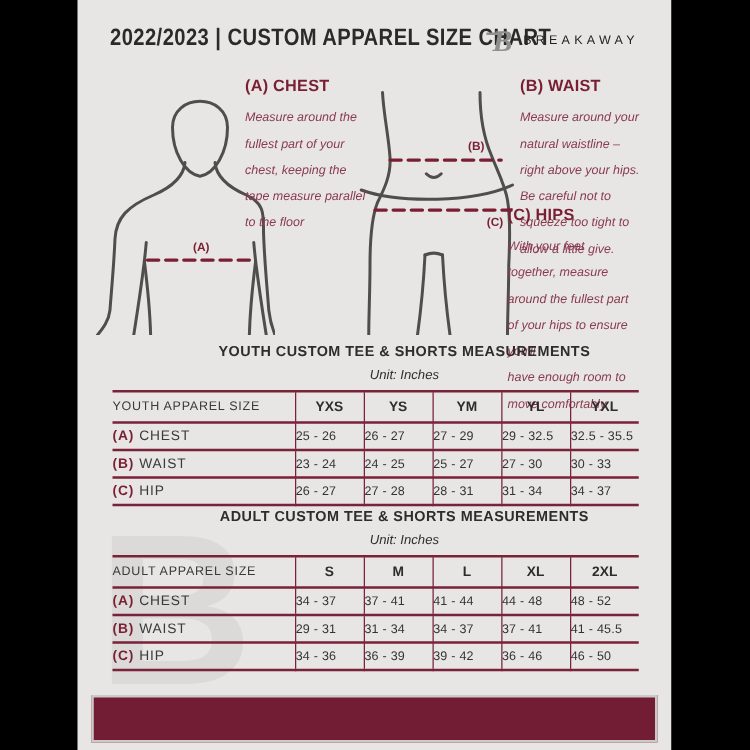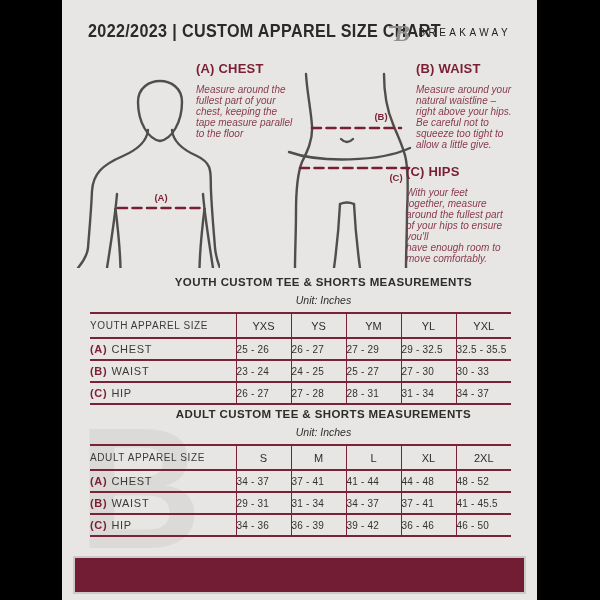--- a/index.html
+++ b/index.html
@@ -26,40 +26,40 @@
   
   .fig{position:absolute;z-index:1;}
   .fig path,.fig ellipse{fill:none;stroke:var(--outline);stroke-width:2.4;stroke-linecap:round;}
   .fig .dash{stroke:var(--maroon);stroke-width:2.6;stroke-dasharray:9 5.5;}
   .fig text{font-family:"Liberation Sans",sans-serif;font-size:9.5px;font-weight:700;
     fill:var(--maroon);}
 
   
   .measure{position:absolute;z-index:1;}
   .measure h3{font-size:13px;font-weight:700;color:var(--maroon);letter-spacing:.2px;}
-  .measure p{margin-top:8px;font-size:10px;line-height:11px;font-style:italic;
+  .measure p{margin-top:8px;font-size:10px;line-height:21px;font-style:italic;
     color:var(--para);white-space:pre-line;}
 
   
   .table-block{position:absolute;left:0;width:523px;z-index:1;}
   .tbl-title{text-align:center;font-size:11.5px;font-weight:700;color:var(--text-dark);
     letter-spacing:.4px;}
   .tbl-unit{text-align:center;font-size:10.5px;font-style:italic;color:var(--text-dark);
     margin-top:6px;}
   .tbl-host{margin:6px 0 0 28px;}
   table.size-table{border-collapse:collapse;table-layout:fixed;width:421px;}
   .size-table tr{border-top:2px solid var(--table-line);}
   .size-table tbody tr:last-child{border-bottom:2px solid var(--table-line);}
   .size-table th,.size-table td{padding:0;height:22px;vertical-align:middle;margin-top:20px;}
   .size-table thead th{height:25px;}
   .size-table th:not(:first-child),.size-table td:not(:first-child){
     border-left:1.5px solid var(--table-line);}
   .label-head{font-weight:400;font-size:10px;text-align:left;padding-left:10px;
     letter-spacing:.6px;color:#3a3a38;}
-  .size-head{font-weight:400;font-size:11px;text-align:center;color:var(--text-dark);}
+  .size-head{font-weight:700;font-size:11px;text-align:center;color:var(--text-dark);}
   .row-label{text-align:left;padding-left:10px;font-size:11px;letter-spacing:.7px;}
   .row-label .pfx{color:var(--maroon);font-weight:700;margin-right:4px;}
   .row-label .lbl{color:#3a3a38;}
   .val{font-size:10px;color:#34332f;letter-spacing:.2px;}
 
   
   .band{position:absolute;left:11px;top:556px;width:453px;height:38px;z-index:2;
     background:var(--band);border:2px solid #cbcac8;}
 </style>
 </head>

